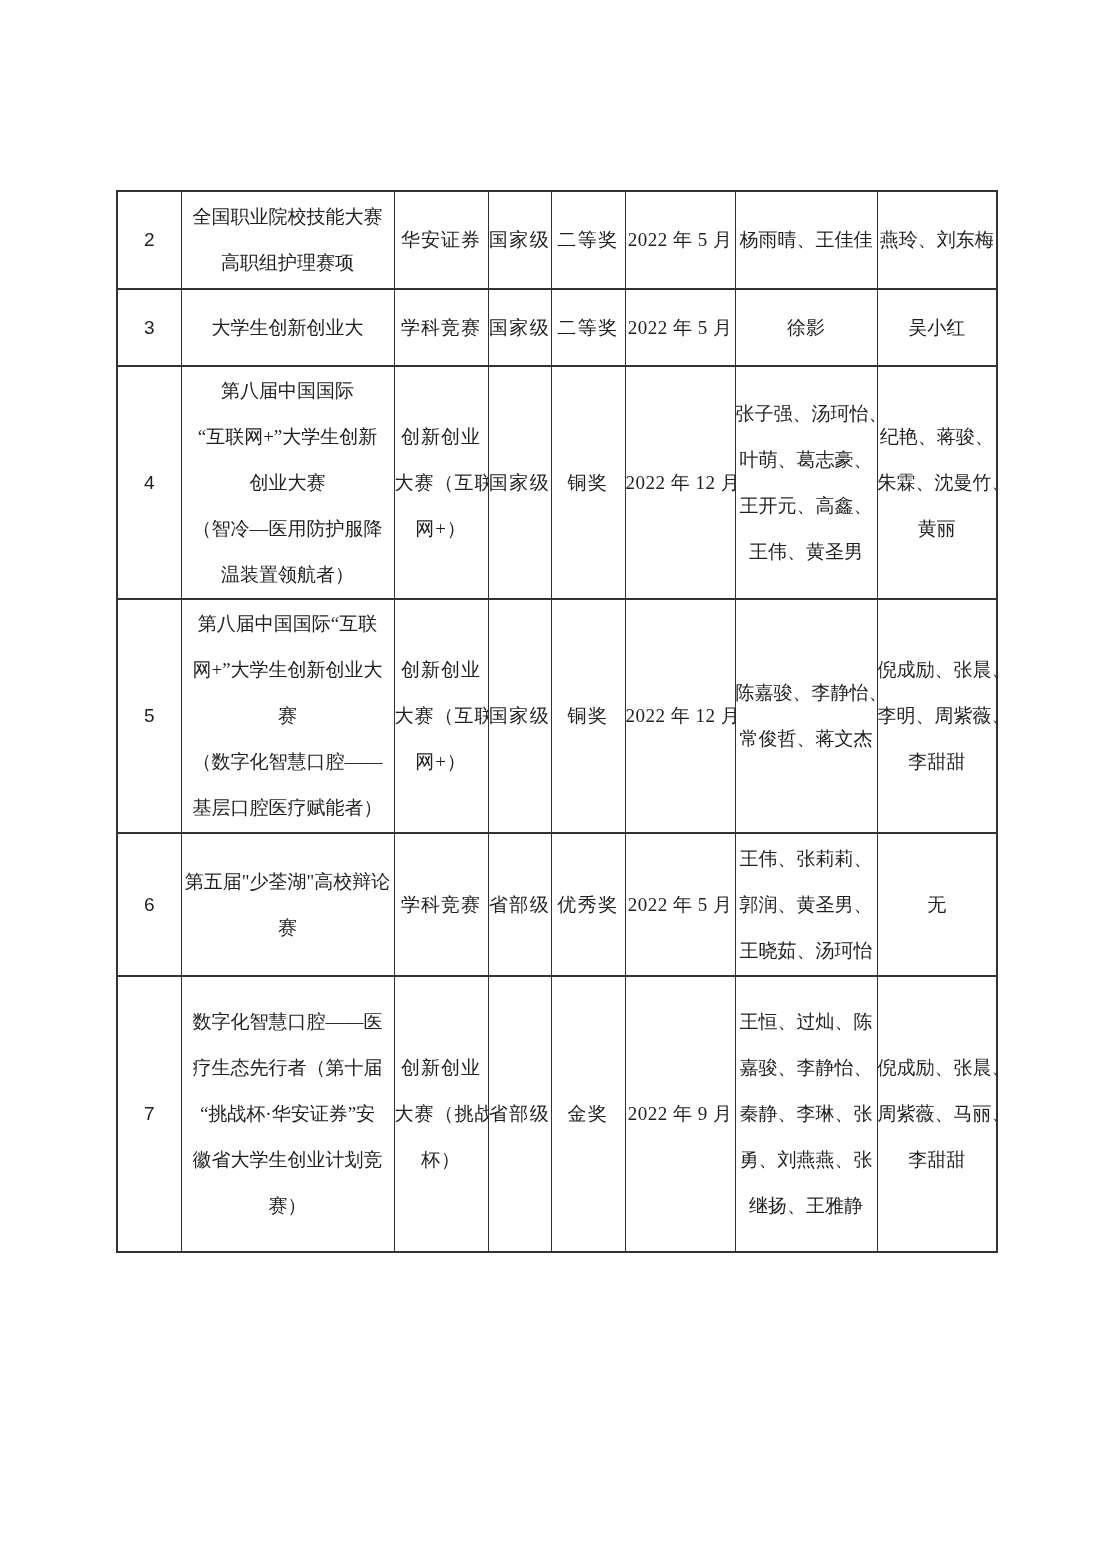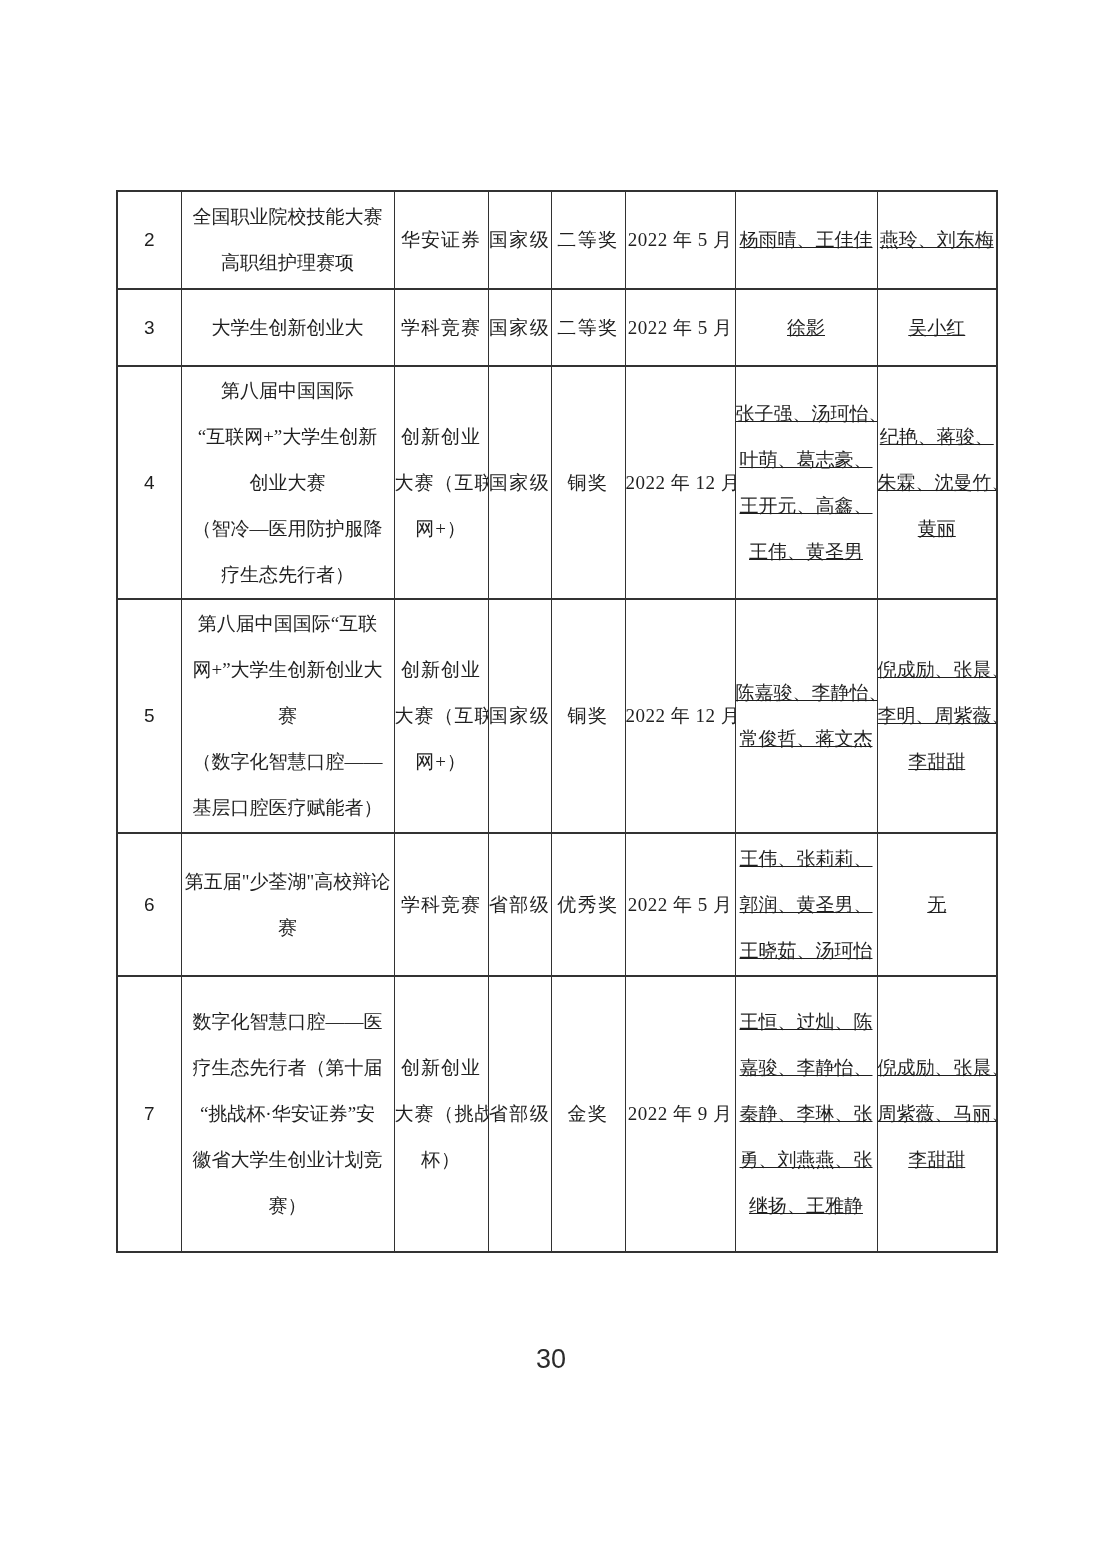--- a/index.html
+++ b/index.html
@@ -40,21 +40,21 @@
   tr.r1 { height: 77px; }
   tr.r2 { height: 233px; }
   tr.r3 { height: 234px; }
   tr.r4 { height: 143px; }
   tr.r5 { height: 276px; }
   td.c-num  { font-size: 20px; font-family: "Liberation Sans", "DejaVu Sans", sans-serif; color: #2a2a2a; }
   td.c-name { letter-spacing: 0px; }
   td.c-type { letter-spacing: 1px; }
   td.c-level, td.c-award { letter-spacing: 1.5px; }
   td.c-date { letter-spacing: 0.5px; }
-  td.c-students, td.c-teachers { font-size: 18px; letter-spacing: 0px; text-decoration: underline; }
+  td.c-students, td.c-teachers { font-size: 18px; letter-spacing: 0px; }
   .footer {
     position: absolute;
     top: 1344px;
     left: 0;
     width: 100%;
     text-align: center;
     font-family: "Liberation Sans", "DejaVu Sans", sans-serif;
     font-size: 27px;
     color: #2b2b2b;
   }
@@ -96,21 +96,21 @@
         <td class="c-date">2022 年 5 月</td>
         <td class="c-students">徐影</td>
         <td class="c-teachers">吴小红</td>
       </tr>
       <tr class="r2">
         <td class="c-num">4</td>
         <td class="c-name">第八届中国国际
 “互联网+”大学生创新
 创业大赛
 （智冷––医用防护服降
-疗生态先行者）</td>
+温装置领航者）</td>
         <td class="c-type">创新创业
 大赛（互联
 网+）</td>
         <td class="c-level">国家级</td>
         <td class="c-award">铜奖</td>
         <td class="c-date">2022 年 12 月</td>
         <td class="c-students">张子强、汤珂怡、
 叶萌、葛志豪、
 王开元、高鑫、
 王伟、黄圣男</td>
@@ -168,15 +168,14 @@
 秦静、李琳、张
 勇、刘燕燕、张
 继扬、王雅静</td>
         <td class="c-teachers">倪成励、张晨、
 周紫薇、马丽、
 李甜甜</td>
       </tr>
     </tbody>
   </table>
 
-  <div class="footer">30</div>
 
 </div>
 
 </body></html>

